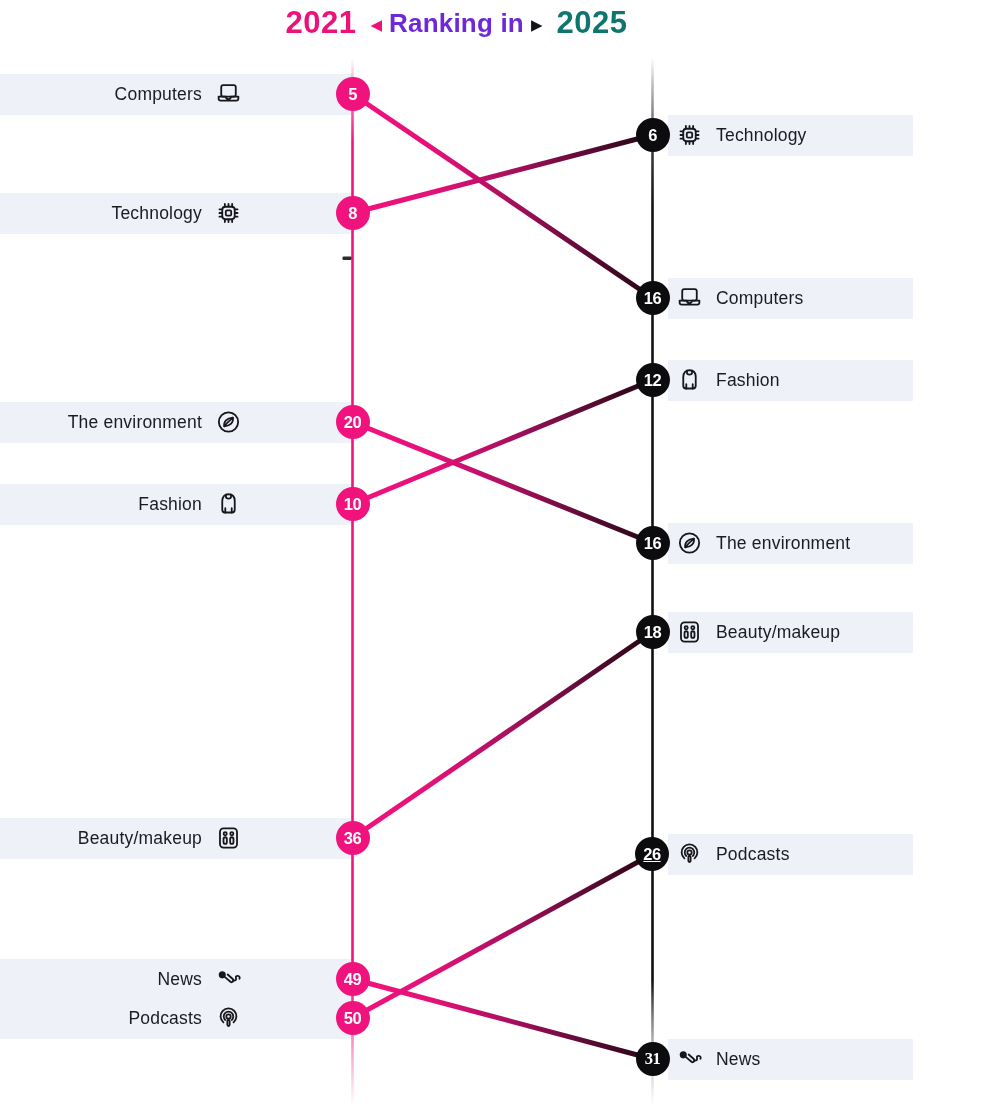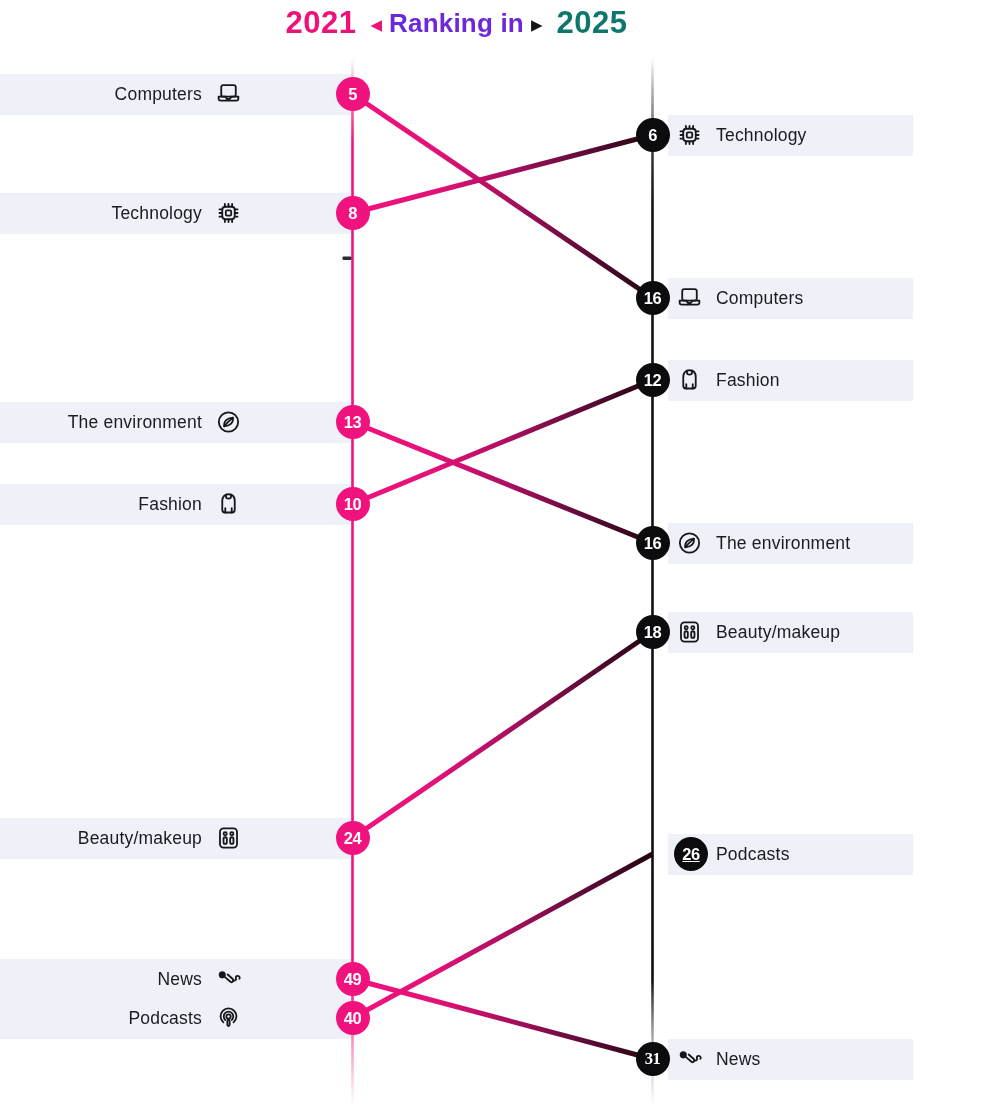--- a/index.html
+++ b/index.html
@@ -176,21 +176,21 @@
       <div class="row-label right" style="left: 676px; top: 543px;">
         <span class="topic-icon">
           <svg viewBox="0 0 26 26" fill="none" stroke="#17171b" stroke-width="1.75" stroke-linecap="round" stroke-linejoin="round">
     <circle cx="13" cy="13" r="9.3"></circle>
     <path d="M8.9 17.1 c-0.7 -4.7 2.3 -7.9 8.3 -8.3 c0.7 4.7 -2.3 7.9 -8.3 8.3 z"></path>
     <path d="M8.9 17.1 c2.5 -3.1 5.1 -5.5 8.3 -8.3"></path>
           </svg>
         </span>
         <span>The environment</span>
       </div>
-      <div class="badge pink" style="left: 352.5px; top: 422px;">13</div>
+      <div class="badge pink" style="left: 352.5px; top: 422px;">20</div>
       <div class="badge black" style="left: 652.5px; top: 543px; text-align: right;">16</div>
       <div class="row-label left" style="right: 671px; top: 504px;">
         <span>Fashion</span>
         <span class="topic-icon">
           <svg viewBox="0 0 26 26" fill="none" stroke="#17171b" stroke-width="1.75" stroke-linecap="round" stroke-linejoin="round">
     <path d="M7 10.2 C7 5.8 9.6 3.6 13 3.6 C16.4 3.6 19 5.8 19 10.2 L19 18.6 C19 20.2 18 21.2 16.4 21.2 L9.6 21.2 C8 21.2 7 20.2 7 18.6 Z"></path>
     <path d="M10.6 4 L10.6 6.3 C10.6 8.3 15.4 8.3 15.4 6.3 L15.4 4"></path>
     <path d="M9.9 21.2 L9.9 17 M16.1 21.2 L16.1 17"></path>
           </svg>
         </span>
@@ -224,21 +224,21 @@
           <svg viewBox="0 0 26 26" fill="none" stroke="#17171b" stroke-width="1.75" stroke-linecap="round" stroke-linejoin="round">
     <rect x="4.8" y="3.8" width="16.4" height="18.4" rx="3.4"></rect>
     <circle cx="9.8" cy="8.9" r="1.5"></circle>
             <circle cx="16.2" cy="8.9" r="1.5"></circle>
     <rect x="8.2" y="12.3" width="3.2" height="6.3" rx="1.6"></rect>
     <rect x="14.6" y="12.3" width="3.2" height="6.3" rx="1.6"></rect>
           </svg>
         </span>
         <span>Beauty/makeup</span>
       </div>
-      <div class="badge pink" style="left: 352.5px; top: 838px;">24</div>
+      <div class="badge pink" style="left: 352.5px; top: 838px;">36</div>
       <div class="badge black" style="left: 652.5px; top: 632px;">18</div>
       <div class="row-label left" style="right: 671px; top: 979px;">
         <span>News</span>
         <span class="topic-icon">
           <svg viewBox="0 0 26 26" fill="none" stroke="#17171b" stroke-width="1.75" stroke-linecap="round" stroke-linejoin="round">
     <circle cx="7" cy="9" r="3.4" fill="#17171b" stroke="none"></circle>
     <path d="M9.6 11.2 L14.9 15.6 a1.7 1.7 0 0 0 2.2 -2.6 L12.2 8.7"></path>
     <path d="M17.4 14.2 c2 0.9 3.4 -0.2 2.8 -1.8 c-0.6 -1.7 0.8 -2.9 2.4 -2.3 c1.2 0.5 1.5 1.7 0.9 2.7"></path>
           </svg>
         </span>
@@ -270,17 +270,17 @@
         <span class="topic-icon">
           <svg viewBox="0 0 26 26" fill="none" stroke="#17171b" stroke-width="1.75" stroke-linecap="round" stroke-linejoin="round">
     <circle cx="13" cy="11.6" r="2.1"></circle>
     <path d="M9.9 14.9 a4.6 4.6 0 1 1 6.2 0"></path>
     <path d="M8.1 17.2 a7.6 7.6 0 1 1 9.8 0"></path>
     <rect x="11.9" y="14.9" width="2.2" height="5.8" rx="1.1"></rect>
           </svg>
         </span>
         <span>Podcasts</span>
       </div>
-      <div class="badge pink" style="left: 352.5px; top: 1018px;">40</div>
-      <div class="badge black" style="left: 691px; top: 854px; text-decoration: underline;">26</div>
+      <div class="badge pink" style="left: 352.5px; top: 1018px;">50</div>
+      <div class="badge black" style="left: 652px; top: 854px; text-decoration: underline;">26</div>
     </div>
 
 </div>
 
 </body></html>

